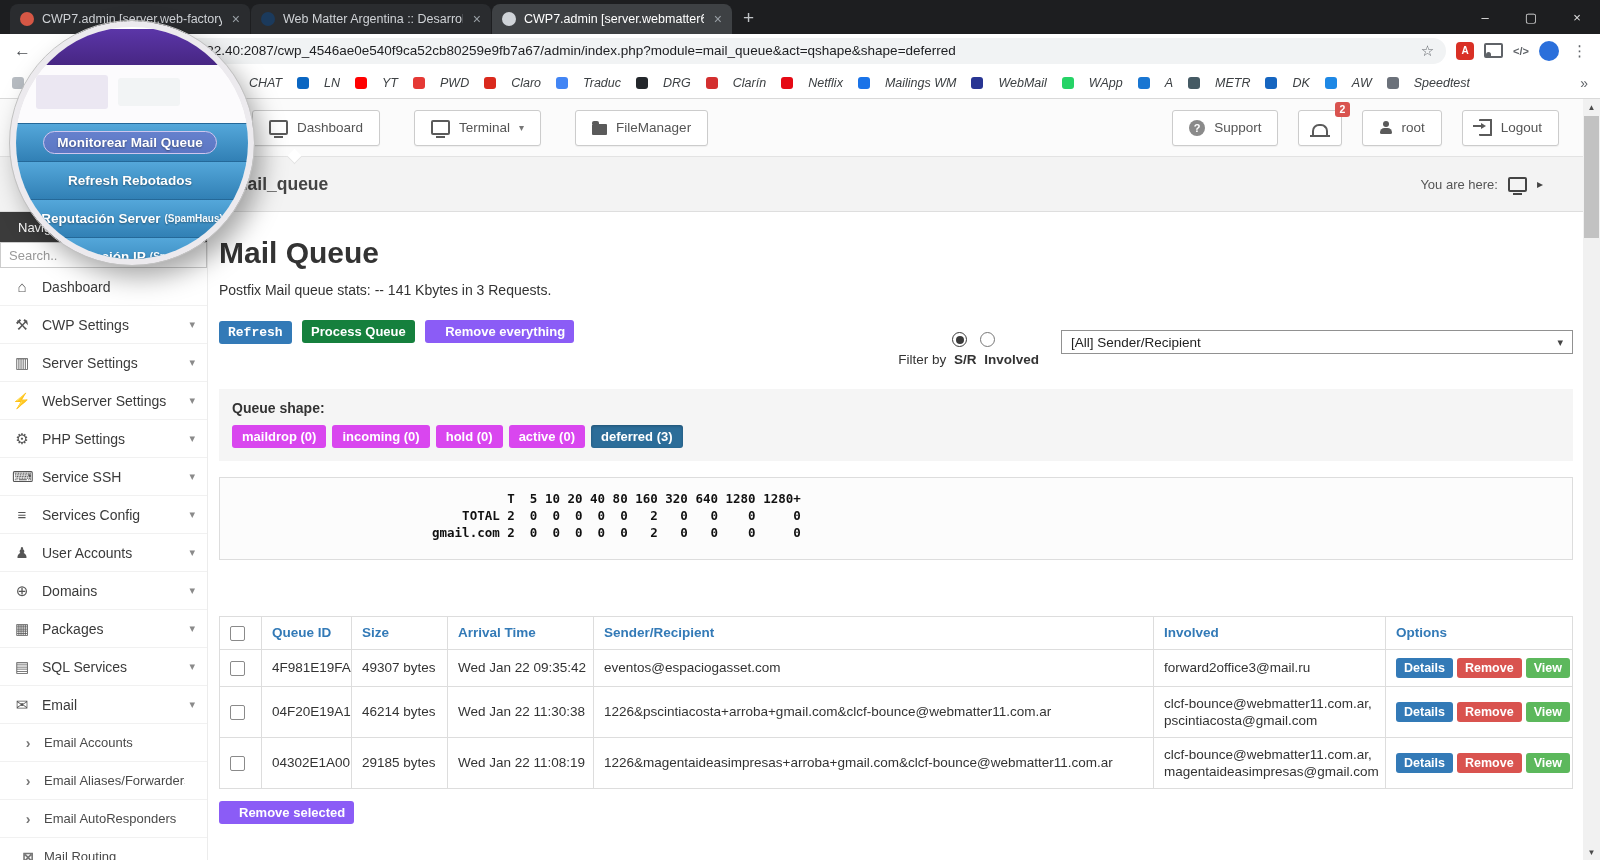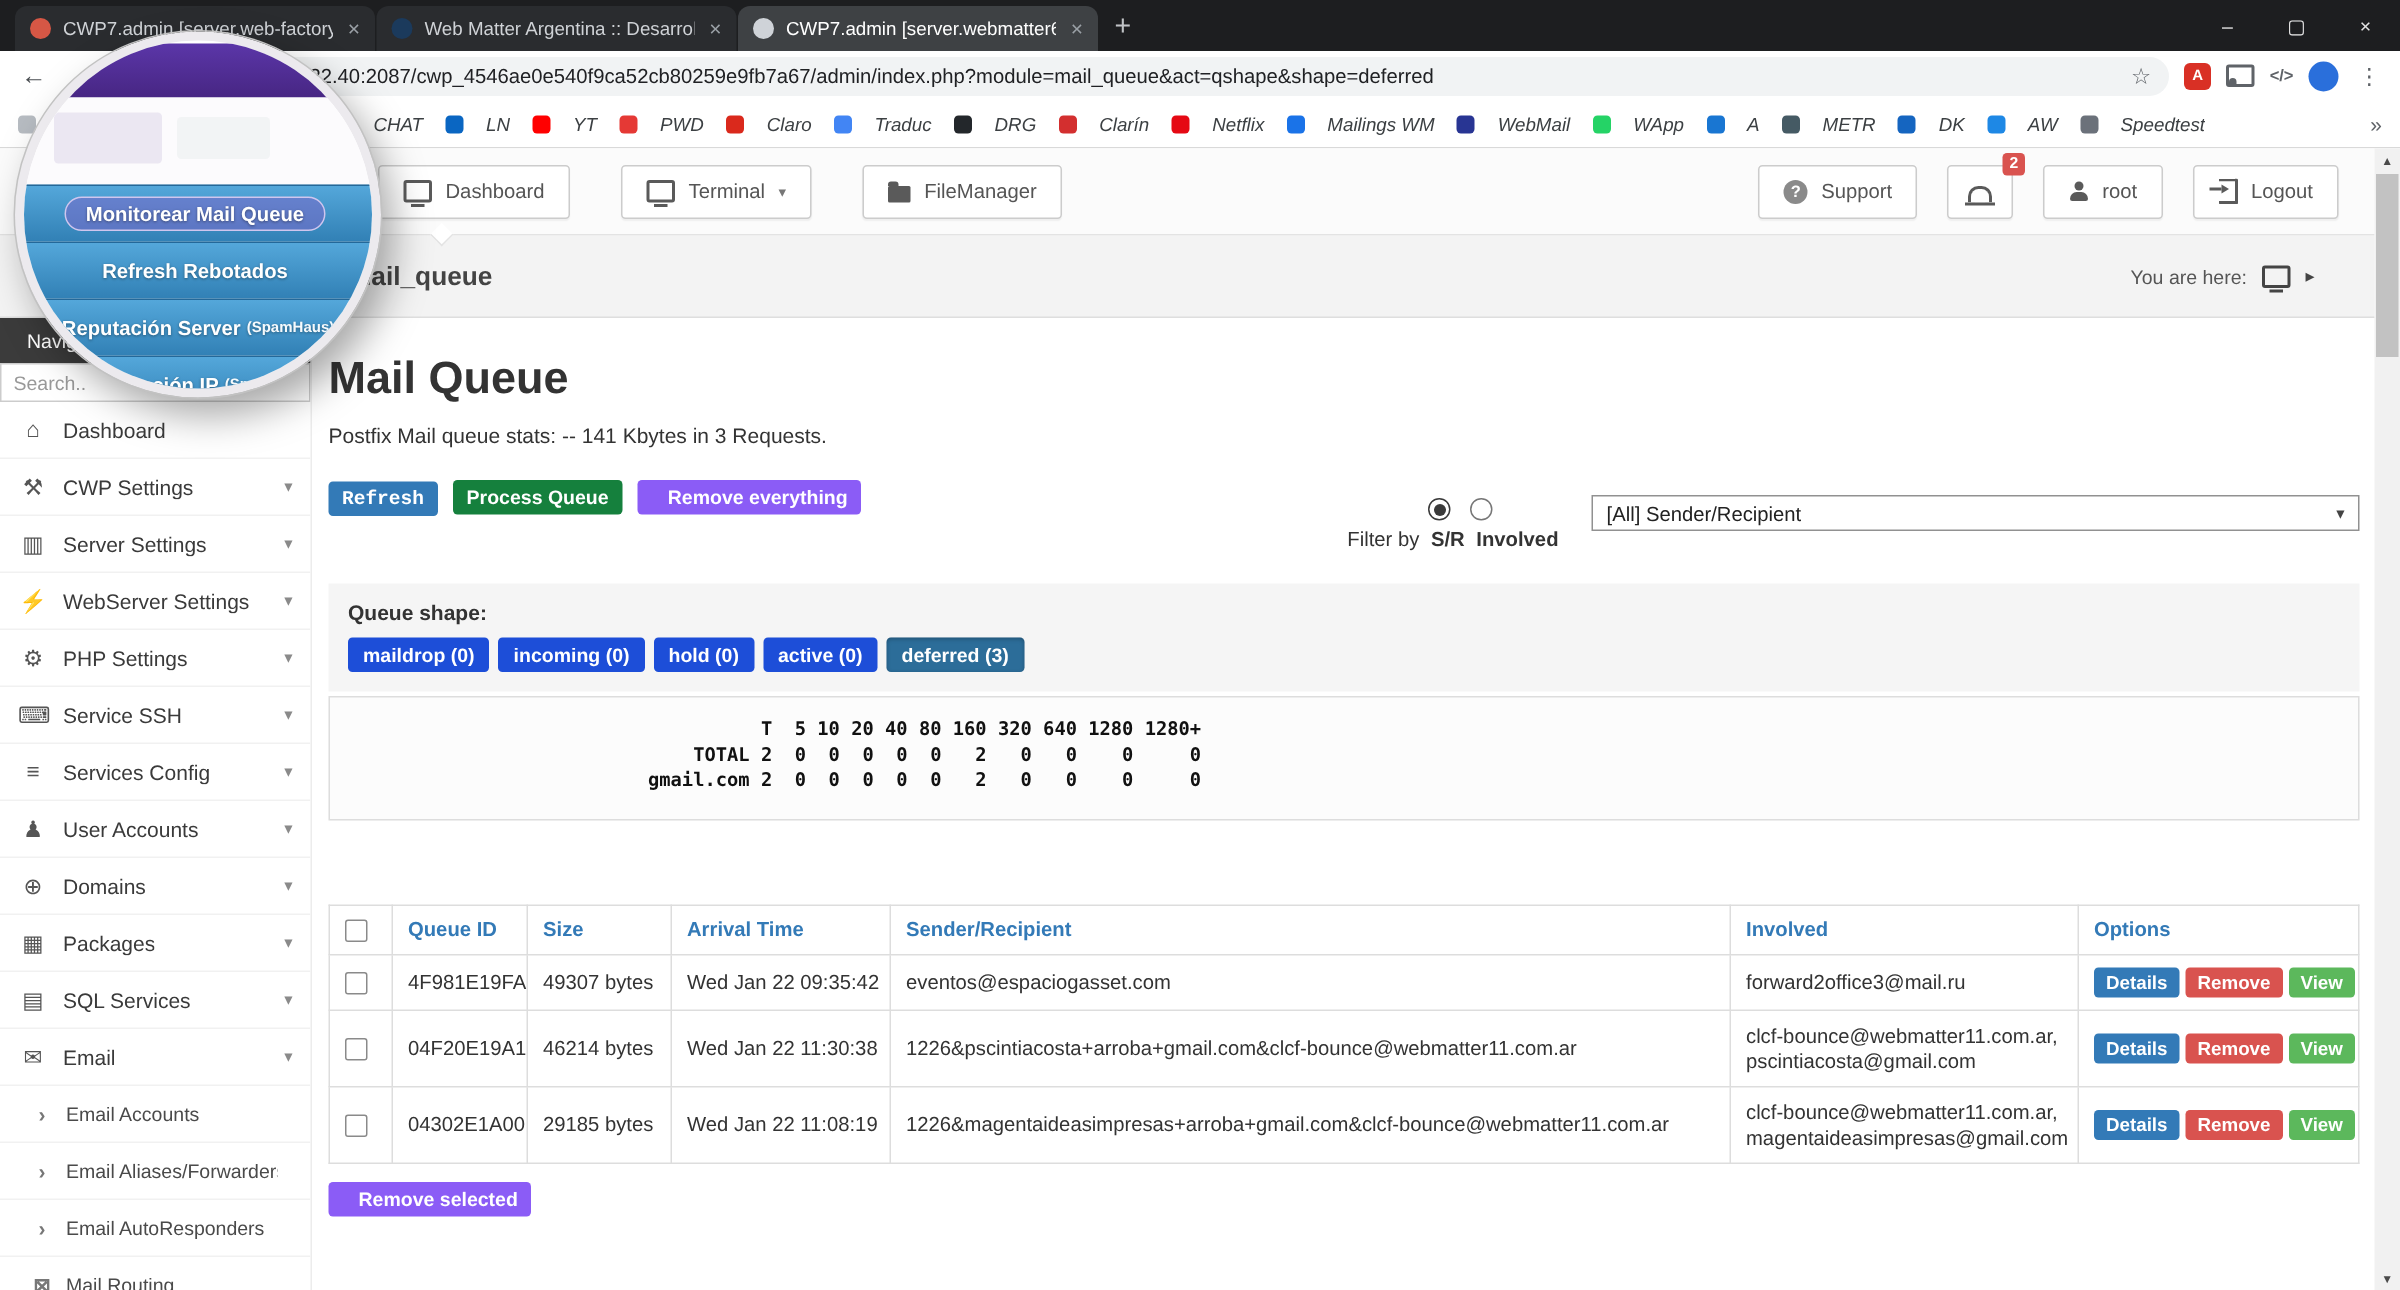--- a/index.html
+++ b/index.html
@@ -119,24 +119,24 @@
   .radio.checked::after{content:"";position:absolute;left:2.5px;top:2.5px;right:2.5px;bottom:2.5px;background:#3a3a3a;border-radius:50%;}
   .filter-labels{font-size:13.5px;color:#333;}
   .filter-labels b{margin-left:4px;}
   .select{width:512px;margin-left:22px;margin-top:10px;height:24px;border:1px solid #919191;background:#fff;
           display:flex;align-items:center;padding:0 9px;font-size:13.5px;color:#222;box-sizing:border-box;}
   .select .sel-caret{margin-left:auto;color:#444;font-size:11px;}
 
   .qshape-panel{margin-top:22px;background:#f5f5f5;padding:11px 13px 13px;}
   .qshape-label{font-size:14px;font-weight:bold;color:#333;margin-bottom:9px;}
   .qtabs{display:flex;gap:6px;}
-  .qtab{background:#1d4ed8;color:#fff;font-size:13px;font-weight:bold;padding:4px 10px;border-radius:3px;}
+  .qtab{background:#d946ef;color:#fff;font-size:13px;font-weight:bold;padding:4px 10px;border-radius:3px;}
   .qtab.active{background:#2c6d99;box-shadow:inset 0 1px 3px rgba(0,0,0,.25);}
 
-  .qshape-out{margin-top:3px;border:1px solid #ddd;background:#fcfcfc;padding:12px 10px 18px 212px;}
+  .qshape-out{margin-top:16px;border:1px solid #ddd;background:#fcfcfc;padding:12px 10px 18px 212px;}
   .qshape-out pre{margin:0;font-family:"DejaVu Sans Mono", monospace;font-size:12.5px;line-height:17px;
                   color:#111;font-weight:bold;}
 
   .queue-table{margin-top:56px;width:100%;border-collapse:collapse;table-layout:fixed;}
   .queue-table th,.queue-table td{border:1px solid #ddd;padding:8px 10px;font-size:13.5px;text-align:left;
                                   overflow:hidden;white-space:nowrap;}
   .queue-table th{color:#337ab7;font-weight:bold;background:#fff;}
   .queue-table td{color:#333;}
   td.involved div{line-height:17px;}
   .checkbox{display:inline-block;width:13px;height:13px;border:1px solid #8a8a8a;background:#fff;border-radius:2px;vertical-align:middle;}

